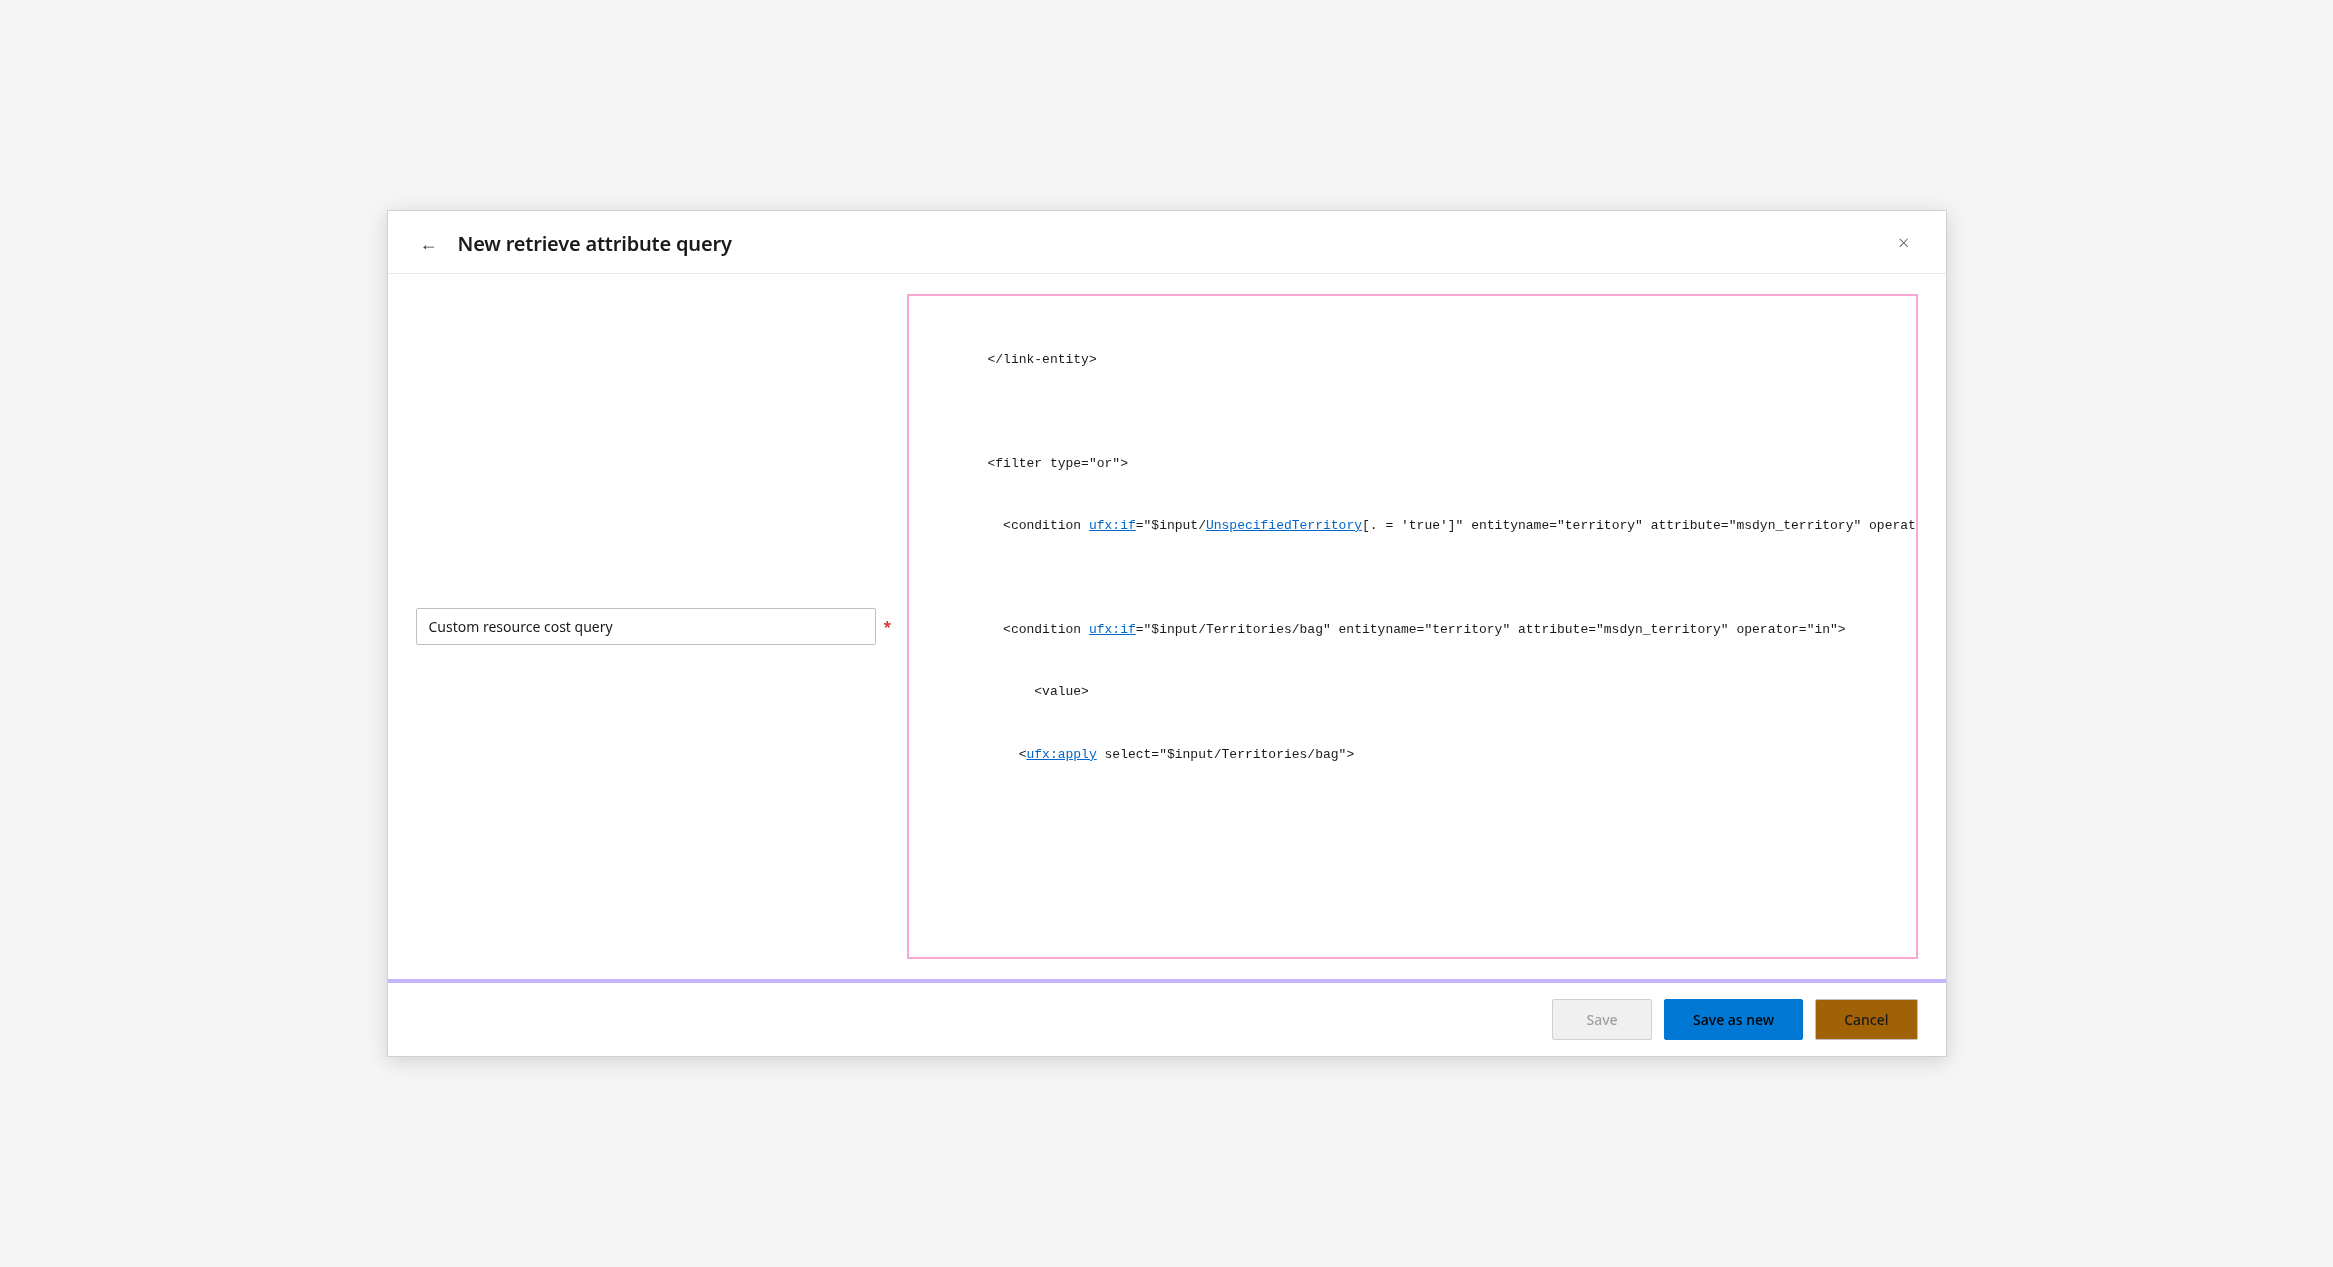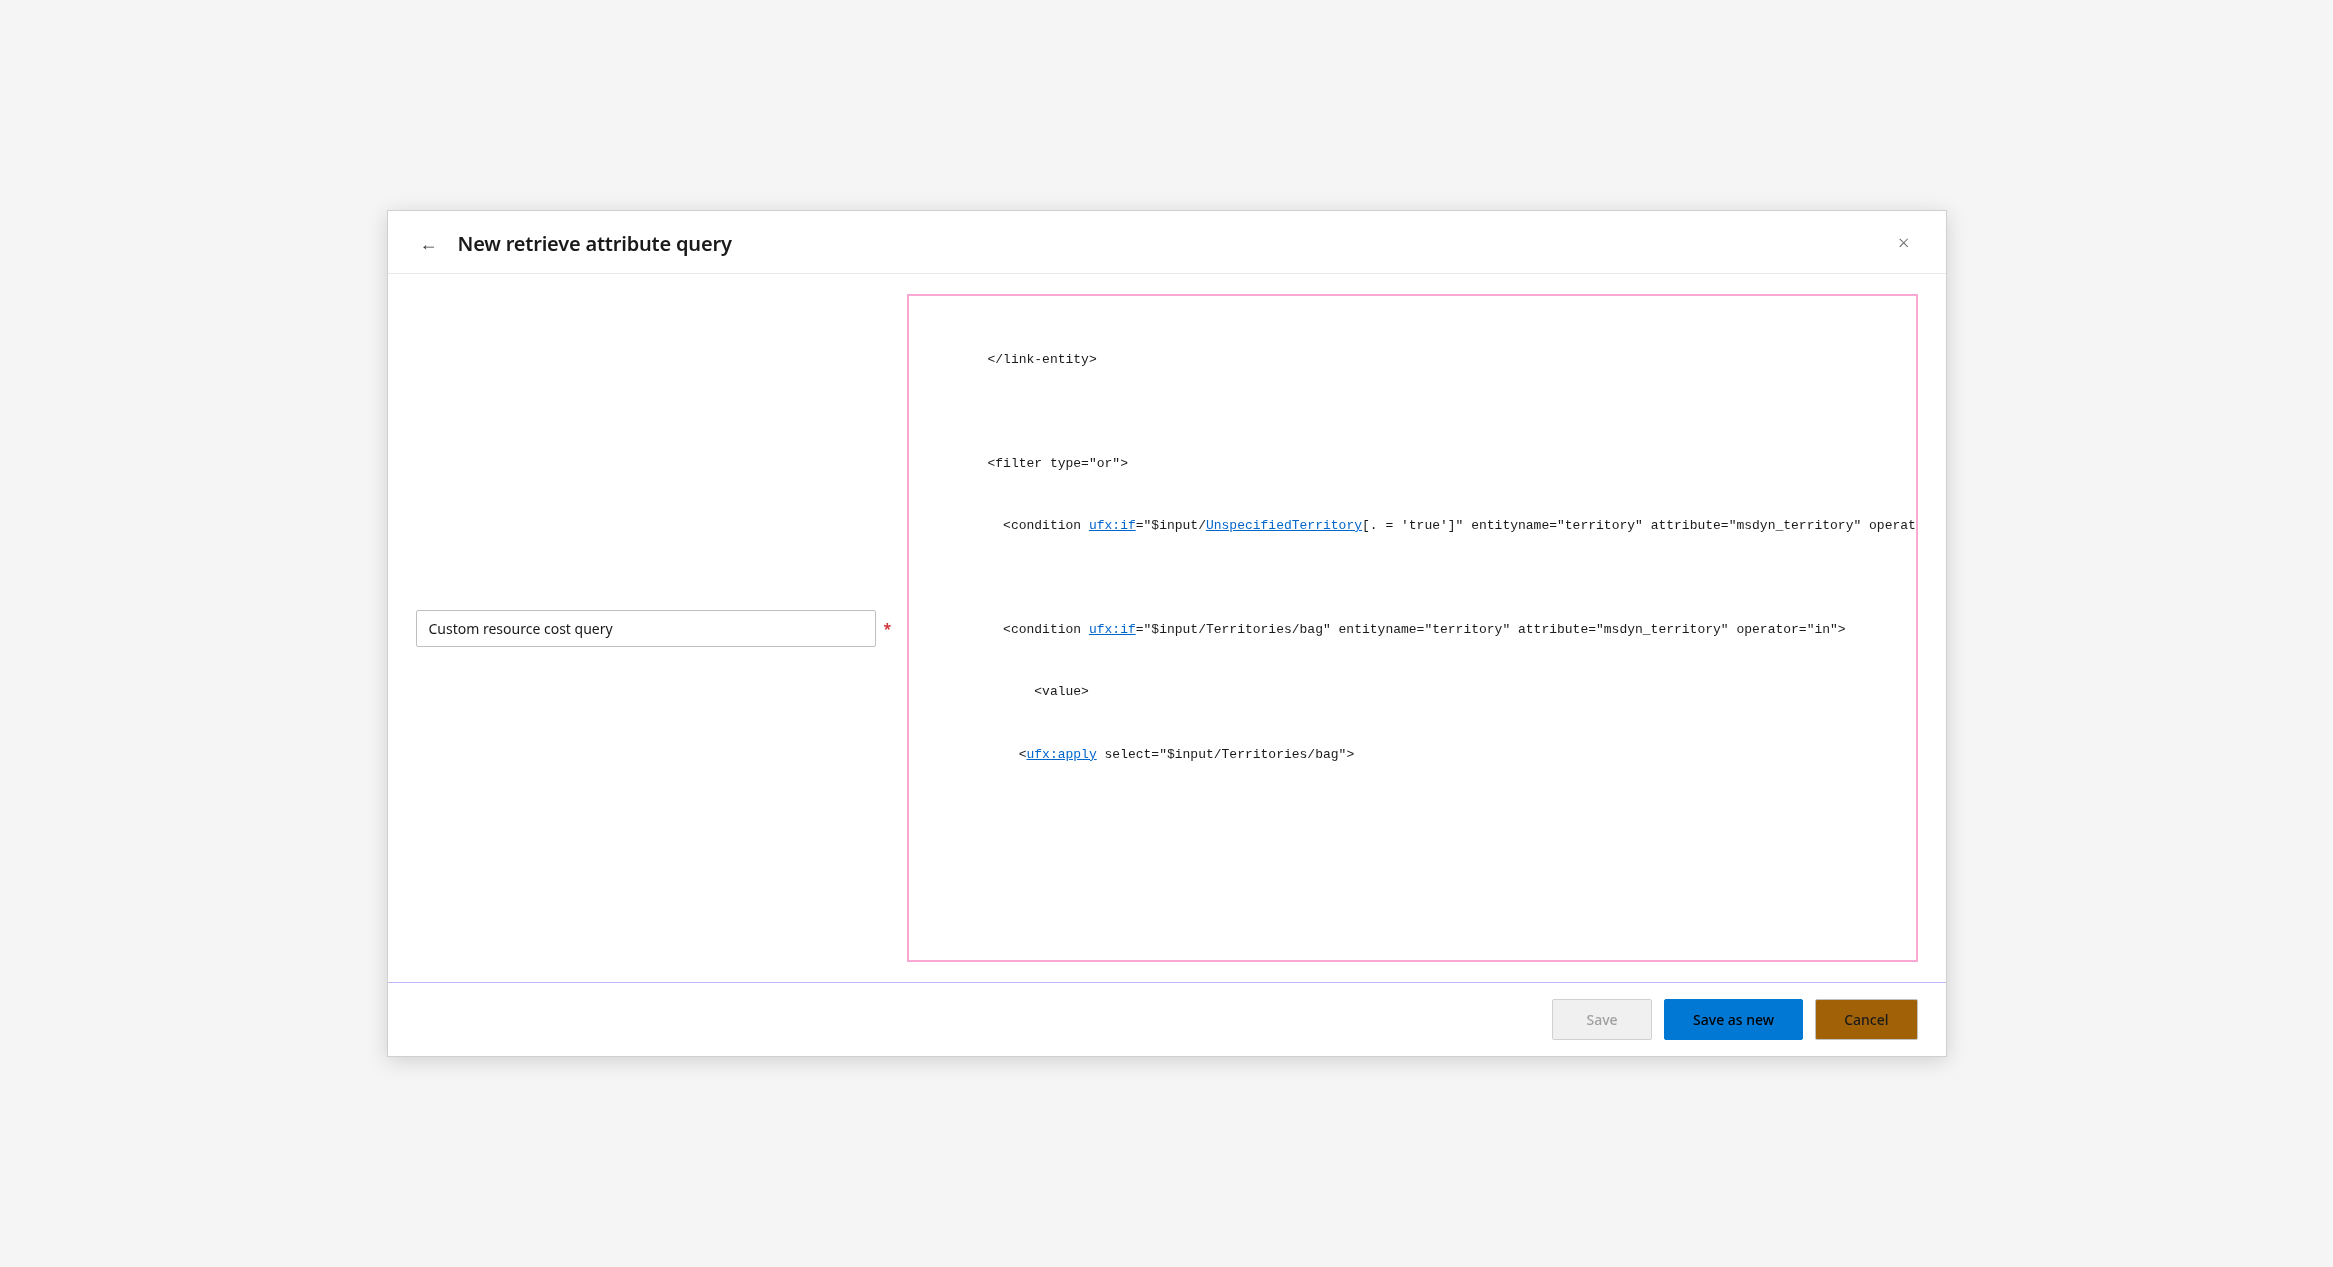--- a/index.html
+++ b/index.html
@@ -139,21 +139,21 @@
       text-decoration: underline;
       cursor: pointer;
     }
 
     .dialog-footer {
       display: flex;
       justify-content: flex-end;
       align-items: center;
       padding: 16px 28px;
       gap: 12px;
-      border-top: 1px solid #c4b5fd;
+      border-top: 4px solid #c4b5fd;
     }
 
     .btn {
       padding: 10px 28px;
       font-size: 14px;
       font-family: inherit;
       border-radius: 2px;
       cursor: pointer;
       font-weight: 500;
       border: 1px solid transparent;

